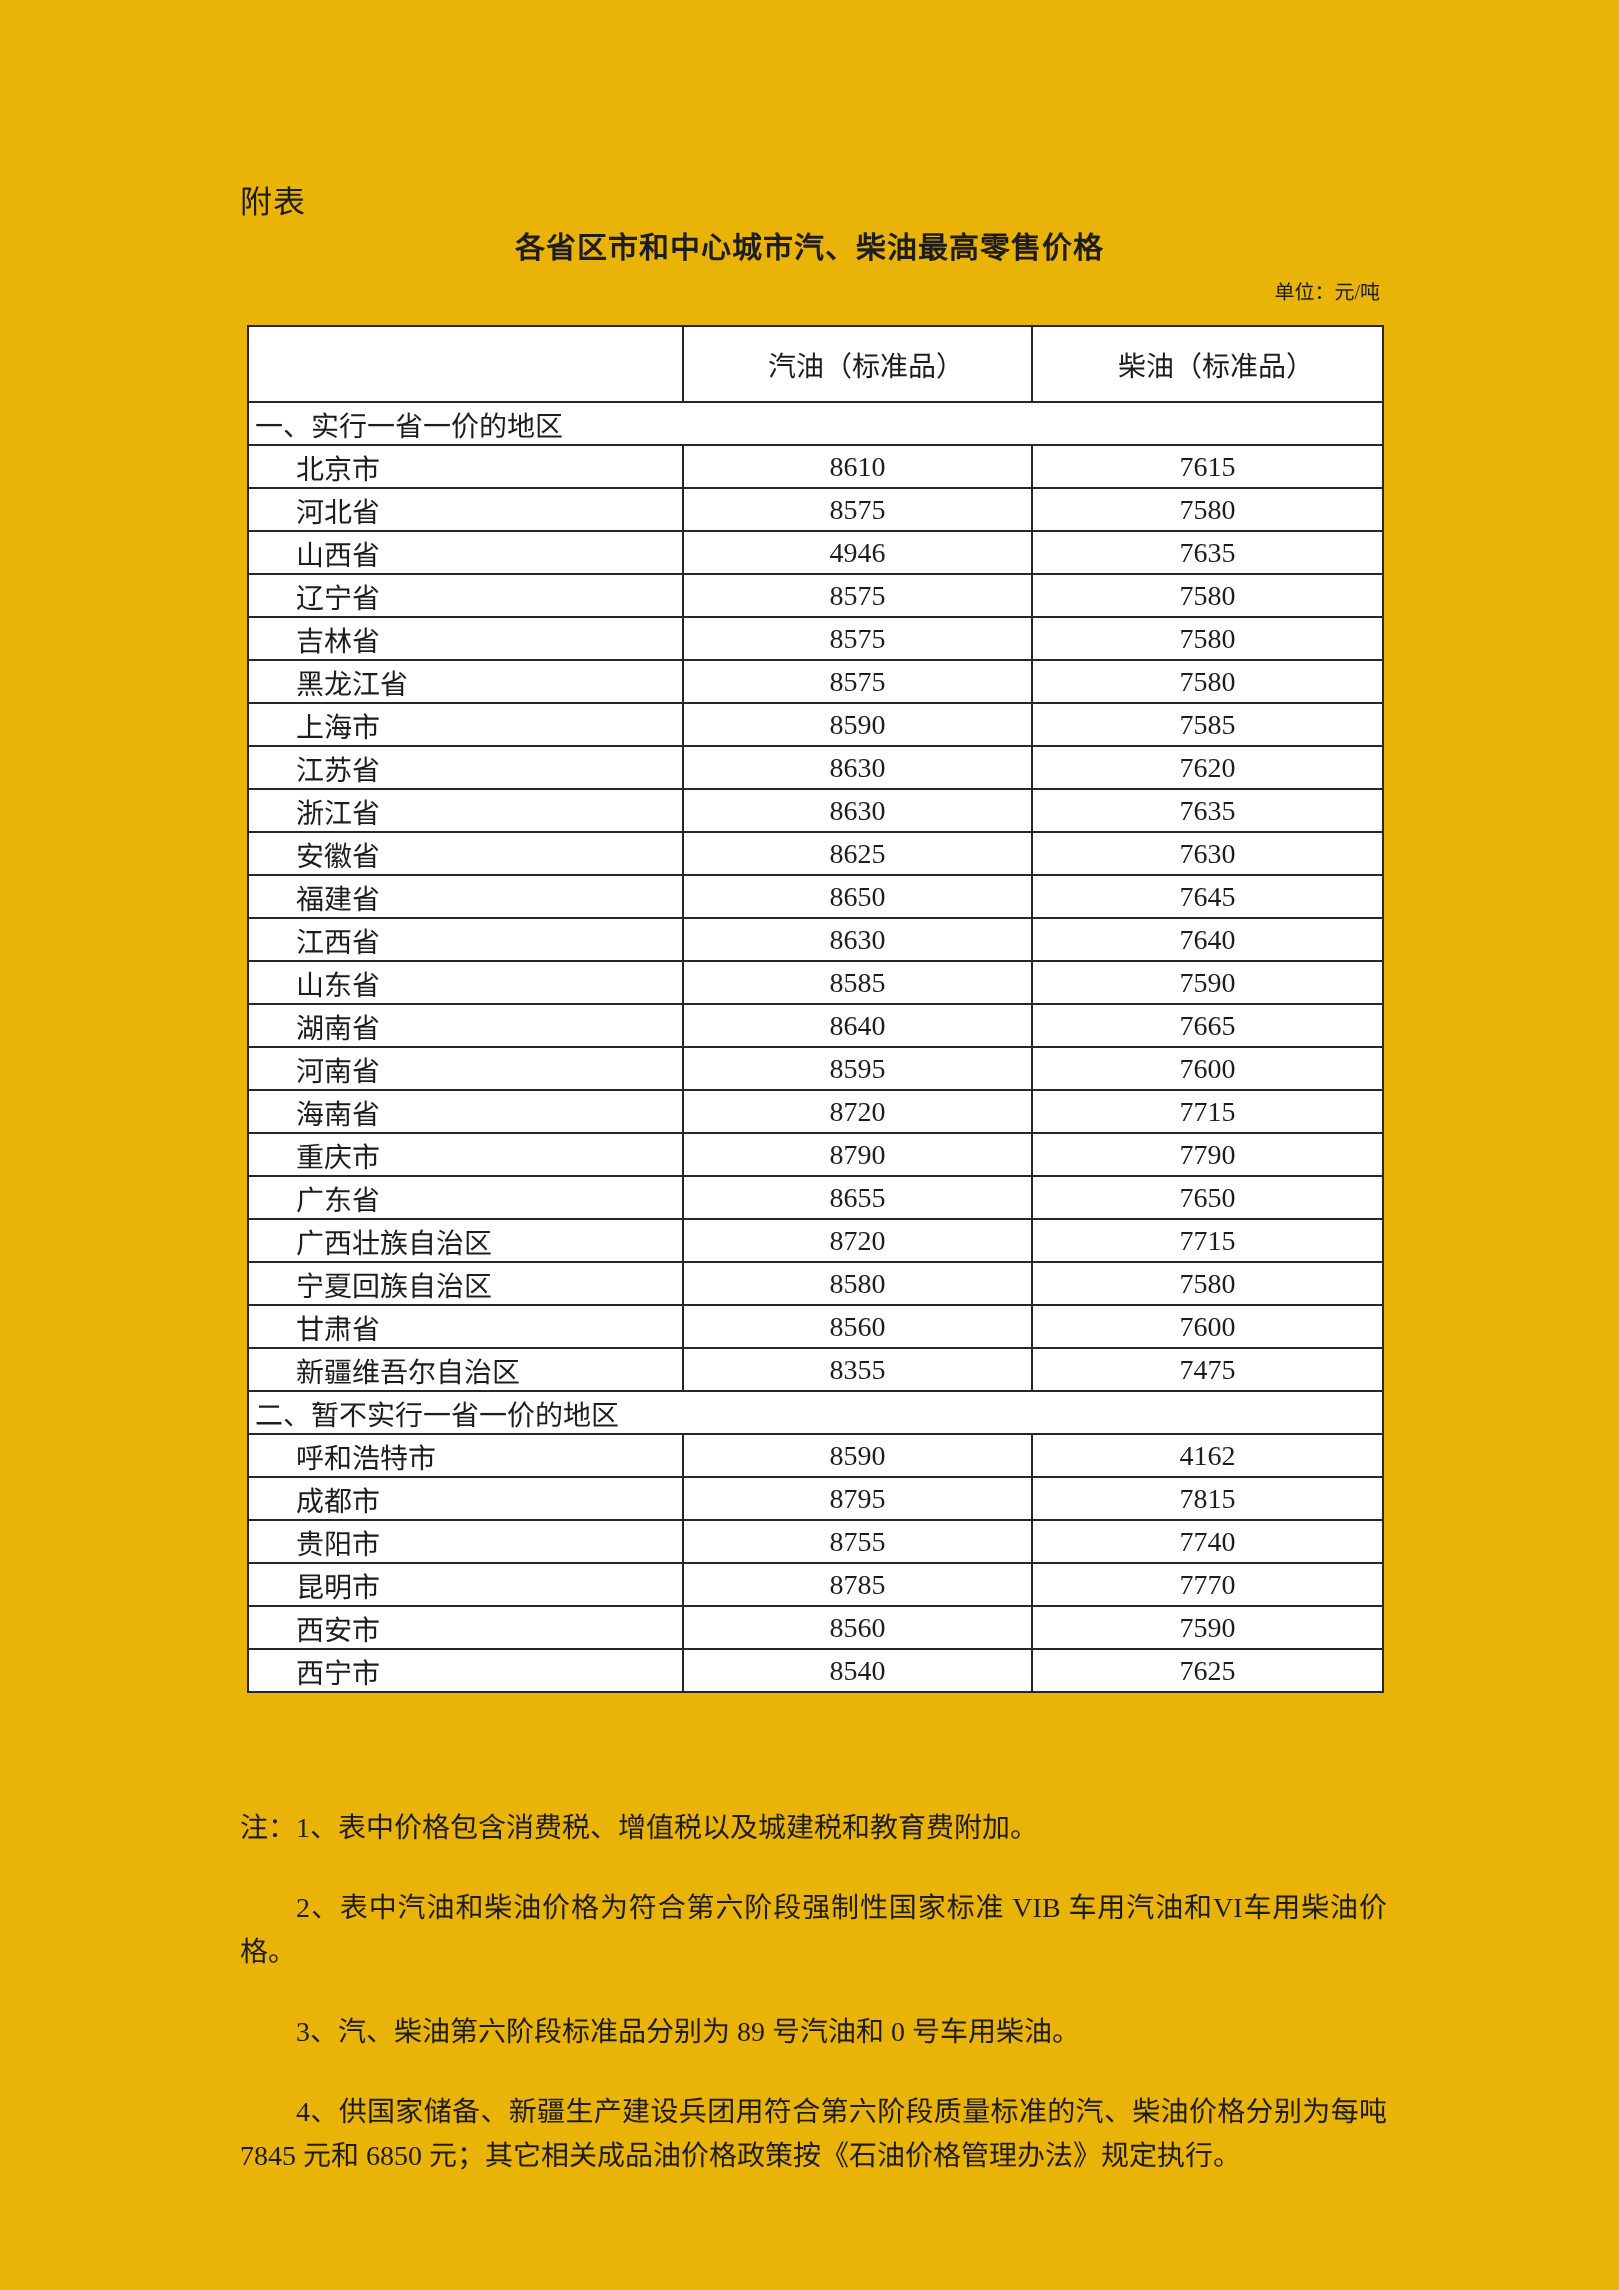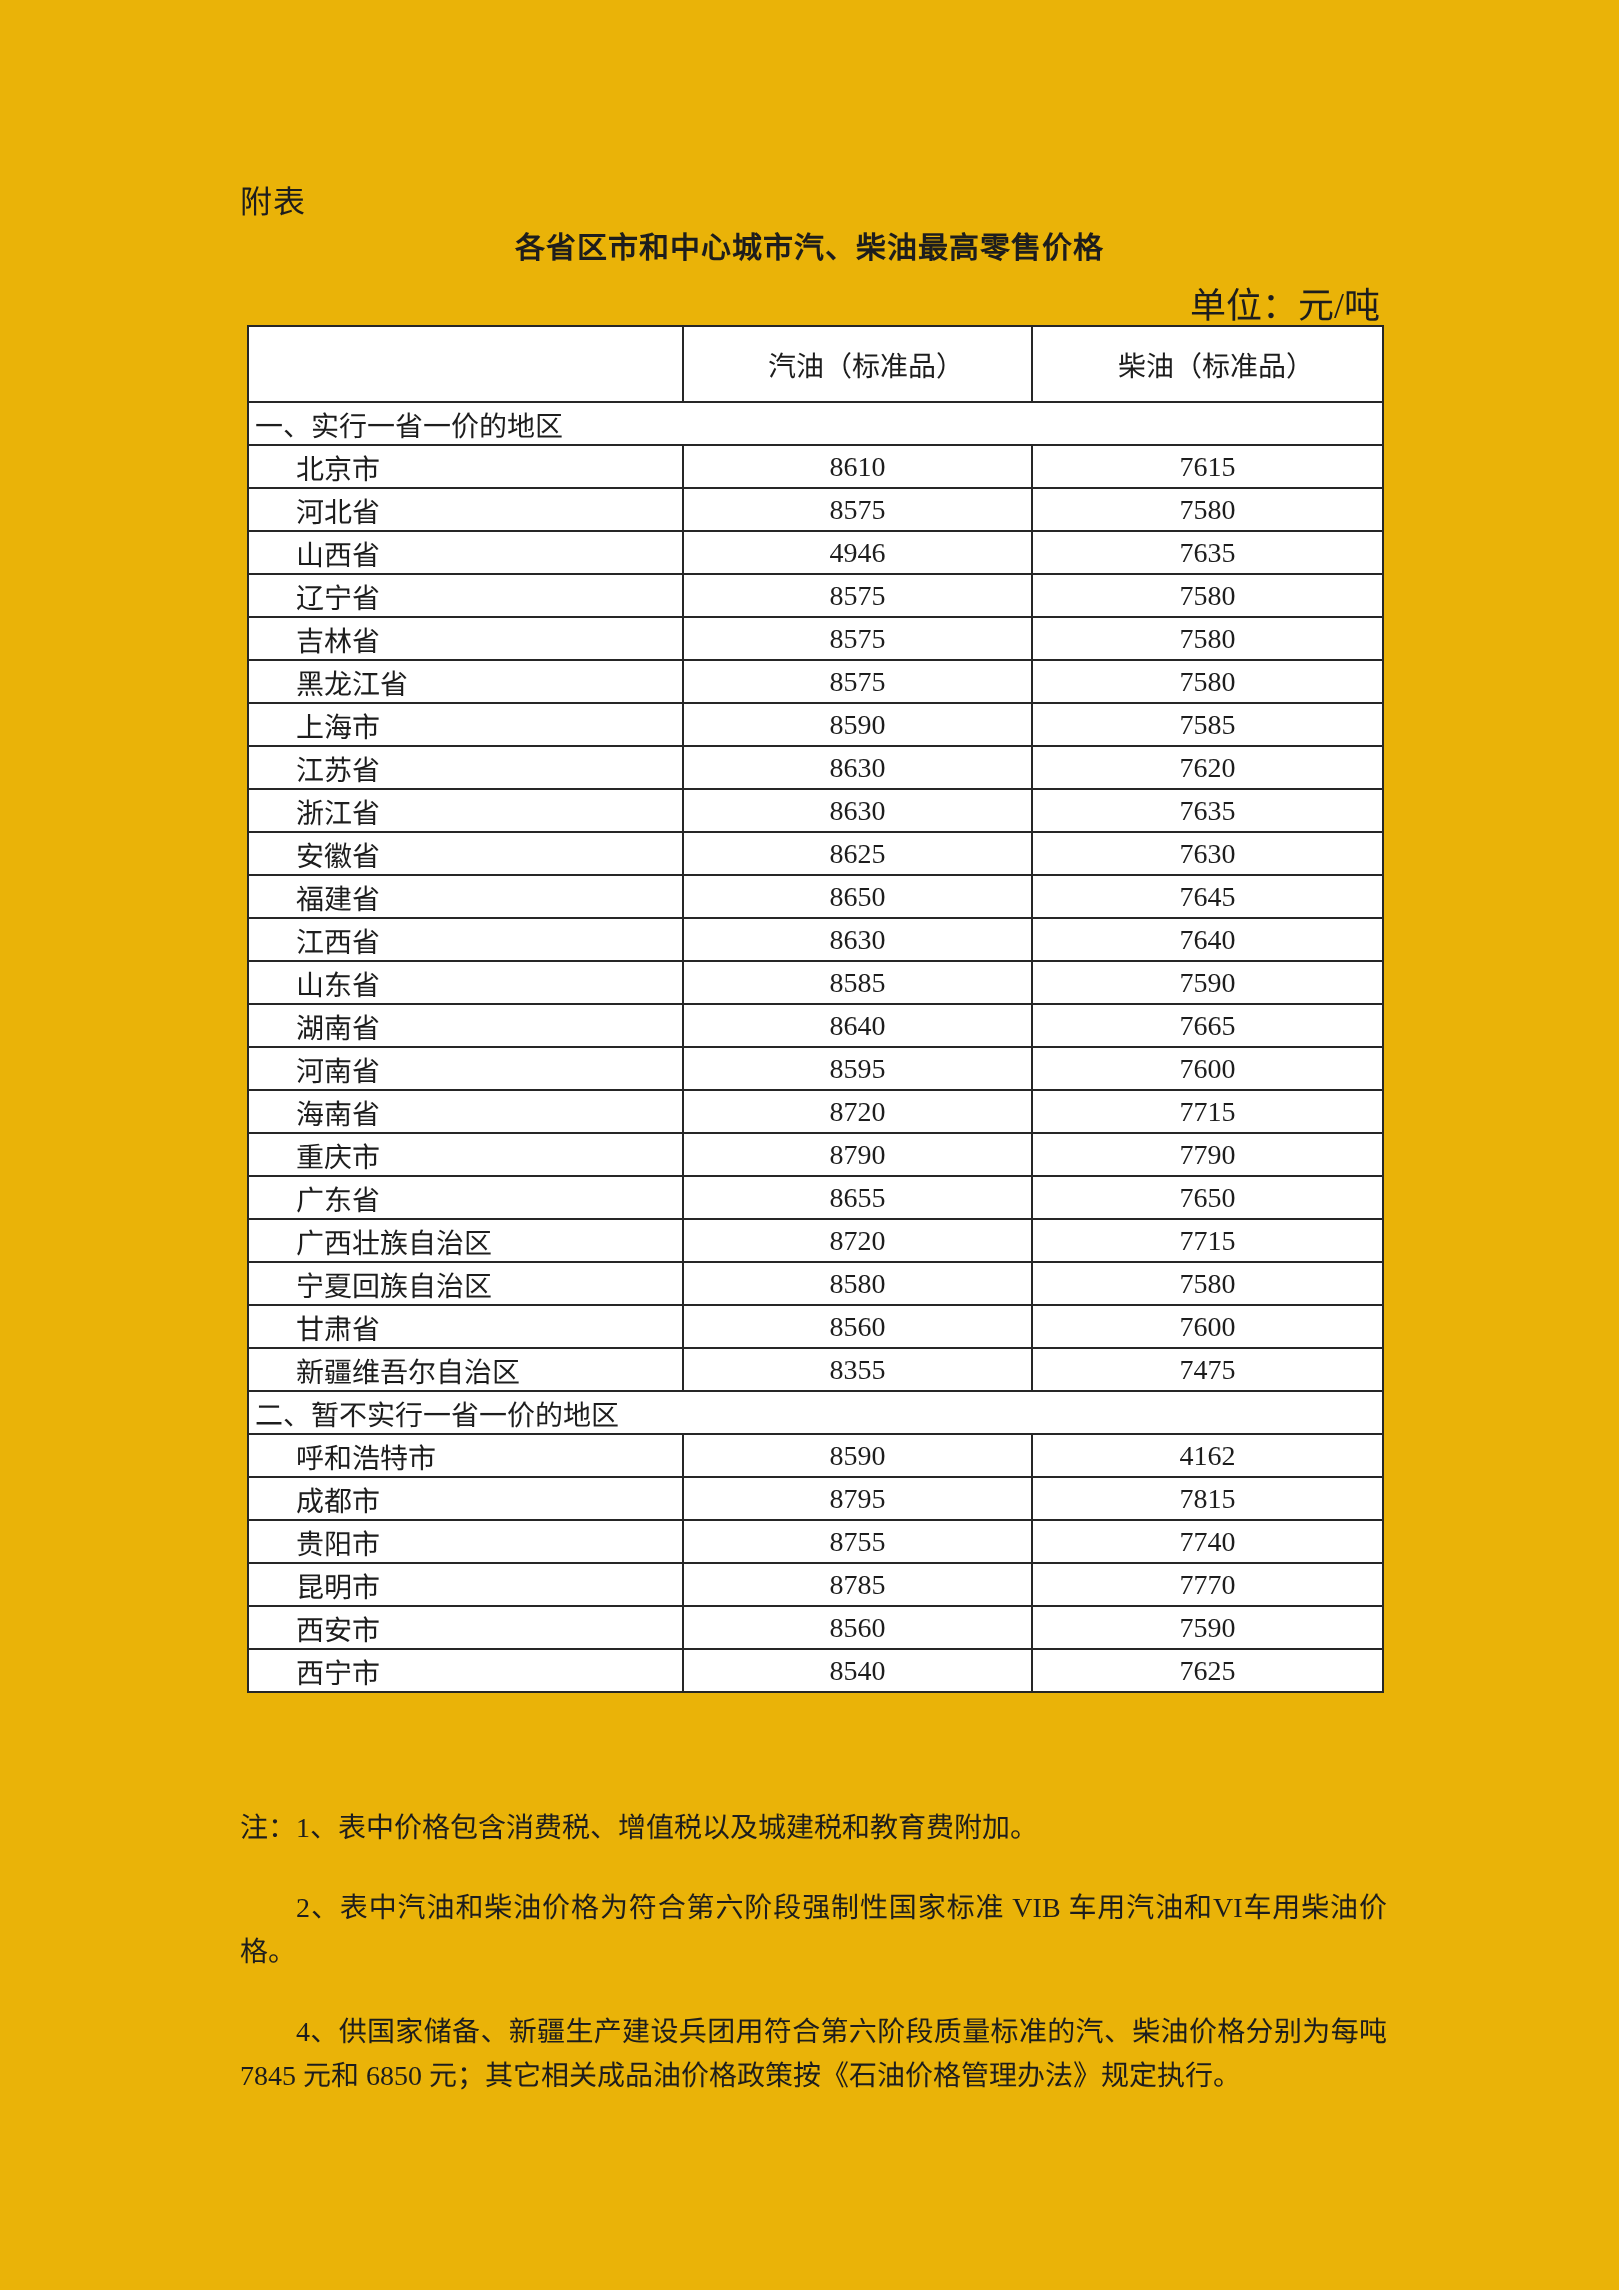--- a/index.html
+++ b/index.html
@@ -30,21 +30,21 @@
     width: 100%;
     text-align: center;
     font-size: 30px;
     font-weight: bold;
     letter-spacing: 1px;
   }
   .unit-label {
     position: absolute;
     top: 276px;
     right: 239px;
-    font-size: 36px;
+    font-size: 20px;
   }
   table.price-table {
     position: absolute;
     left: 247px;
     top: 325px;
     width: 1135px;
     border-collapse: collapse;
     table-layout: fixed;
   }
   .price-table col.c1 { width: 435px; }
@@ -261,17 +261,18 @@
           <td class="region-cell">西宁市</td>
           <td>8540</td>
           <td>7625</td>
         </tr>
       </tbody>
   </table>
 
   <div class="notes" id="notes-container">
       <p>注：1、表中价格包含消费税、增值税以及城建税和教育费附加。</p>
       <p class="indent">2、表中汽油和柴油价格为符合第六阶段强制性国家标准 VIB 车用汽油和VI车用柴油价格。</p>
+      <p class="indent">3、汽、柴油第六阶段标准品分别为 89 号汽油和 0 号车用柴油。</p>
       <p class="indent">4、供国家储备、新疆生产建设兵团用符合第六阶段质量标准的汽、柴油价格分别为每吨 7845 元和 6850 元；其它相关成品油价格政策按《石油价格管理办法》规定执行。</p>
     </div>
 
 </div>
 
 
 </body></html>

